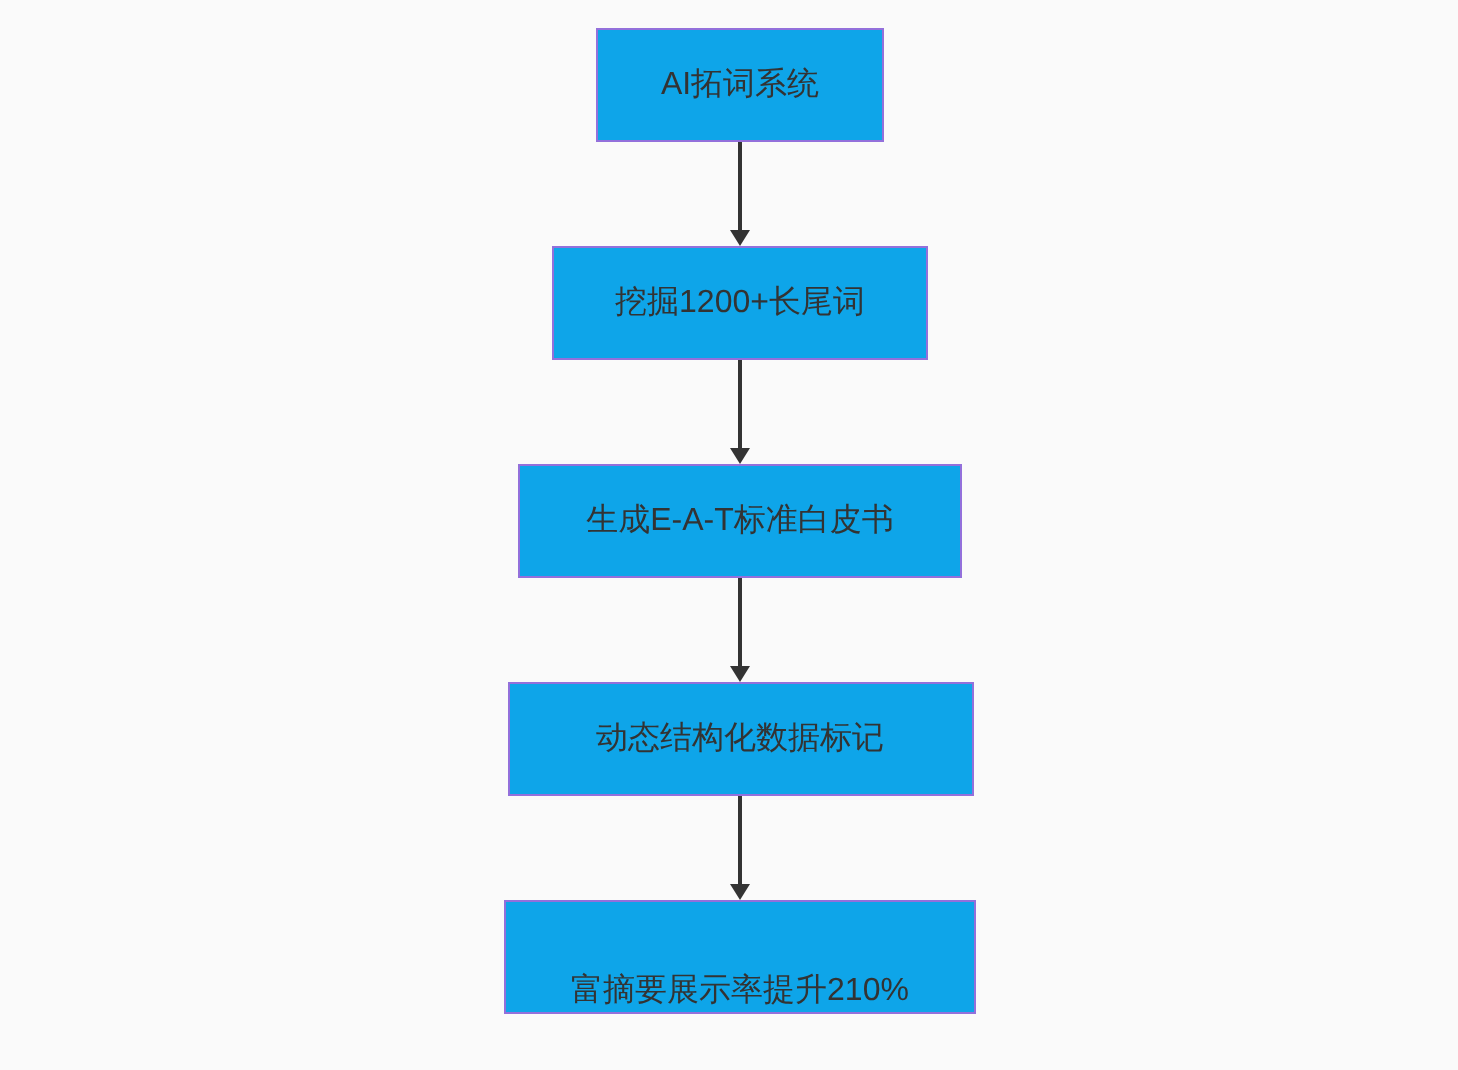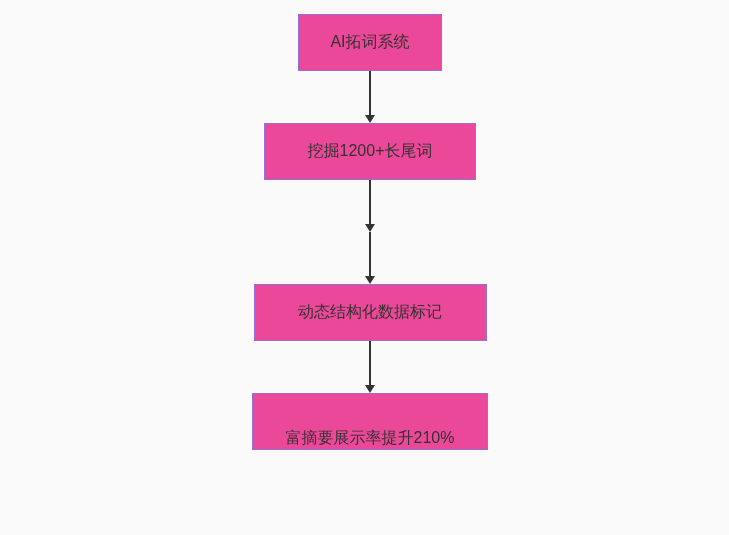--- a/index.html
+++ b/index.html
@@ -19,32 +19,32 @@
     left: 370px;
     top: 14px;
     transform: translateX(-50%);
     display: flex;
     flex-direction: column;
     align-items: center;
   }
   .node {
     box-sizing: border-box;
     height: 57px;
-    background: #ec4899;
+    background: #0ea5e9;
     border: 1px solid #9370db;
     display: flex;
     align-items: center;
     justify-content: center;
     color: #333333;
     font-size: 16px;
     text-align: center;
     white-space: nowrap;
   }
   .n1 { width: 144px; }
-  .n2 { width: 212px; text-align: right; }
+  .n2 { width: 188px; text-align: right; }
   .n3 { width: 222px; }
   .n4 { width: 233px; }
   .n5 { width: 236px; align-items: flex-end; }
   .arrow {
     height: 52px;
     display: flex;
     flex-direction: column;
     align-items: center;
   }
   .arrow .shaft {
@@ -76,20 +76,23 @@
 
   <div class="node n2">
     <span>挖掘1200+长尾词</span>
   </div>
 
   <div class="arrow">
     <div class="shaft"></div>
     <div class="head"></div>
   </div>
 
+  <div class="node n3">
+    <span>生成E-A-T标准白皮书</span>
+  </div>
 
   <div class="arrow">
     <div class="shaft"></div>
     <div class="head"></div>
   </div>
 
   <div class="node n4">
     <span>动态结构化数据标记</span>
   </div>
 

